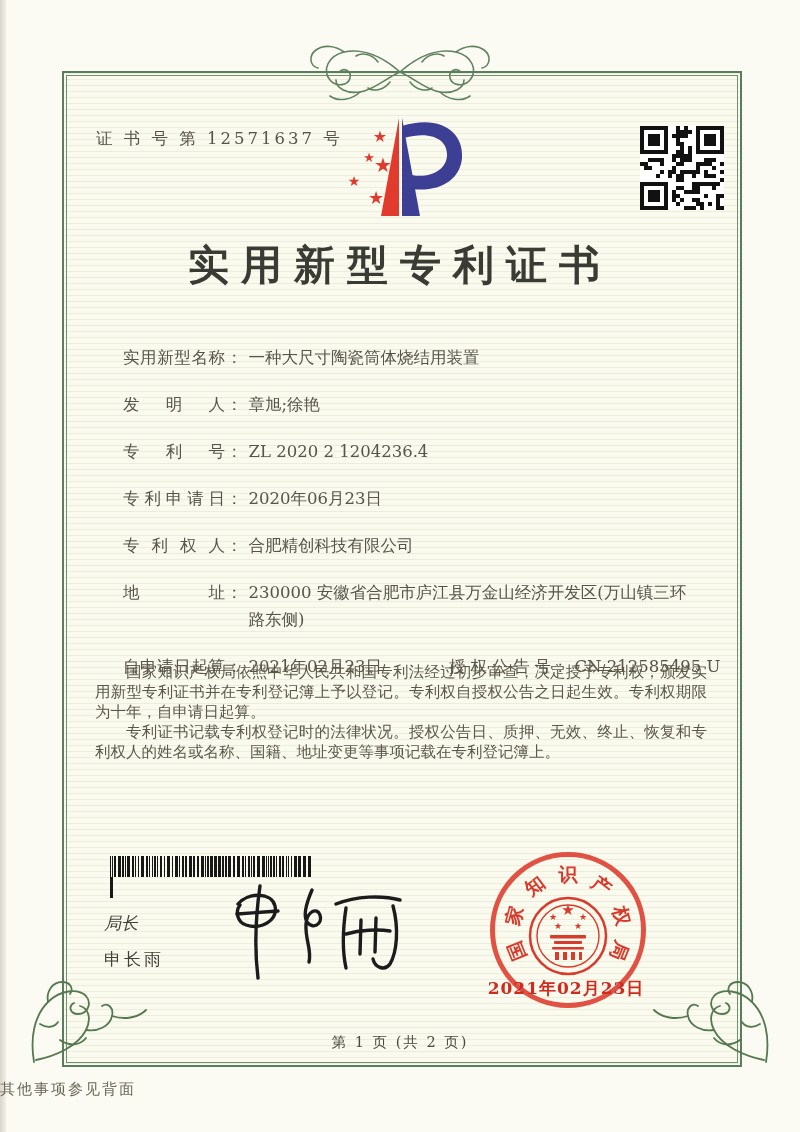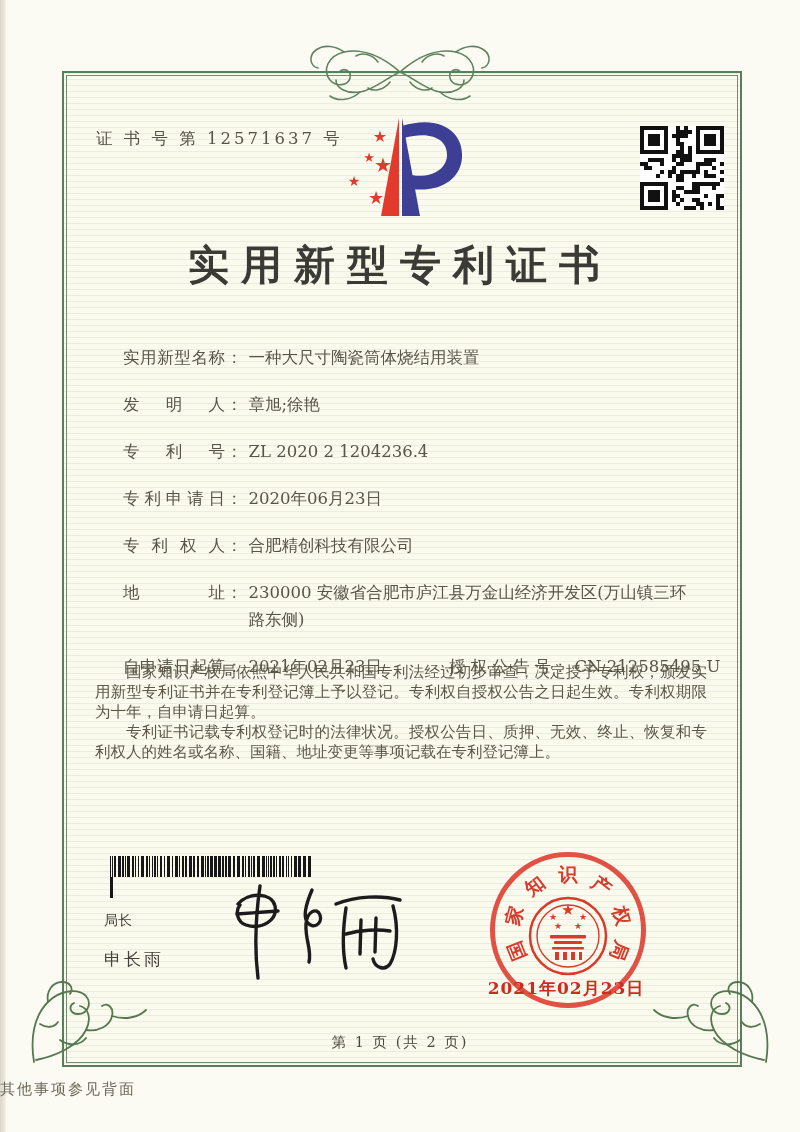--- a/index.html
+++ b/index.html
@@ -41,21 +41,21 @@
   .val{display:inline-block;max-width:452px;}
   .row.grant{position:relative;}
   .grant-right{position:absolute;left:326px;top:0;display:flex;}
   
   .paras{position:absolute;left:95px;top:662px;width:612px;font-size:15.5px;line-height:20px;color:#5b584a;text-align:justify;}
   .paras p{margin:0;text-indent:2em;}
   
   .barcode{position:absolute;left:110px;top:856px;width:205px;height:21px;font-size:0;}
   .barcode i{display:inline-block;height:21px;background:#171717;vertical-align:top;}
   
-  .director-title{position:absolute;left:104px;top:912px;font-size:14px;color:#43413a;font-family:"DejaVu Sans","Liberation Sans",sans-serif;}
+  .director-title{position:absolute;left:104px;top:912px;font-size:17px;color:#43413a;font-family:"DejaVu Sans","Liberation Sans",sans-serif;font-style:italic;}
   .director-name{position:absolute;left:104px;top:948px;font-size:17px;color:#43413a;font-family:"DejaVu Sans","Liberation Sans",sans-serif;letter-spacing:3px;}
   .signature{position:absolute;left:220px;top:880px;width:190px;height:102px;}
   
   .seal{position:absolute;left:490px;top:852px;width:156px;height:156px;}
   .seal-ring{position:absolute;inset:0;border:5px solid rgba(221,58,44,0.88);border-radius:50%;}
   .seal-char{
     position:absolute;left:50%;top:50%;width:24px;height:24px;margin:-12px 0 0 -12px;
     font-size:19px;font-weight:700;color:#d93a2c;text-align:center;line-height:24px;
     transform:rotate(var(--a)) translateY(-56px);
   }

